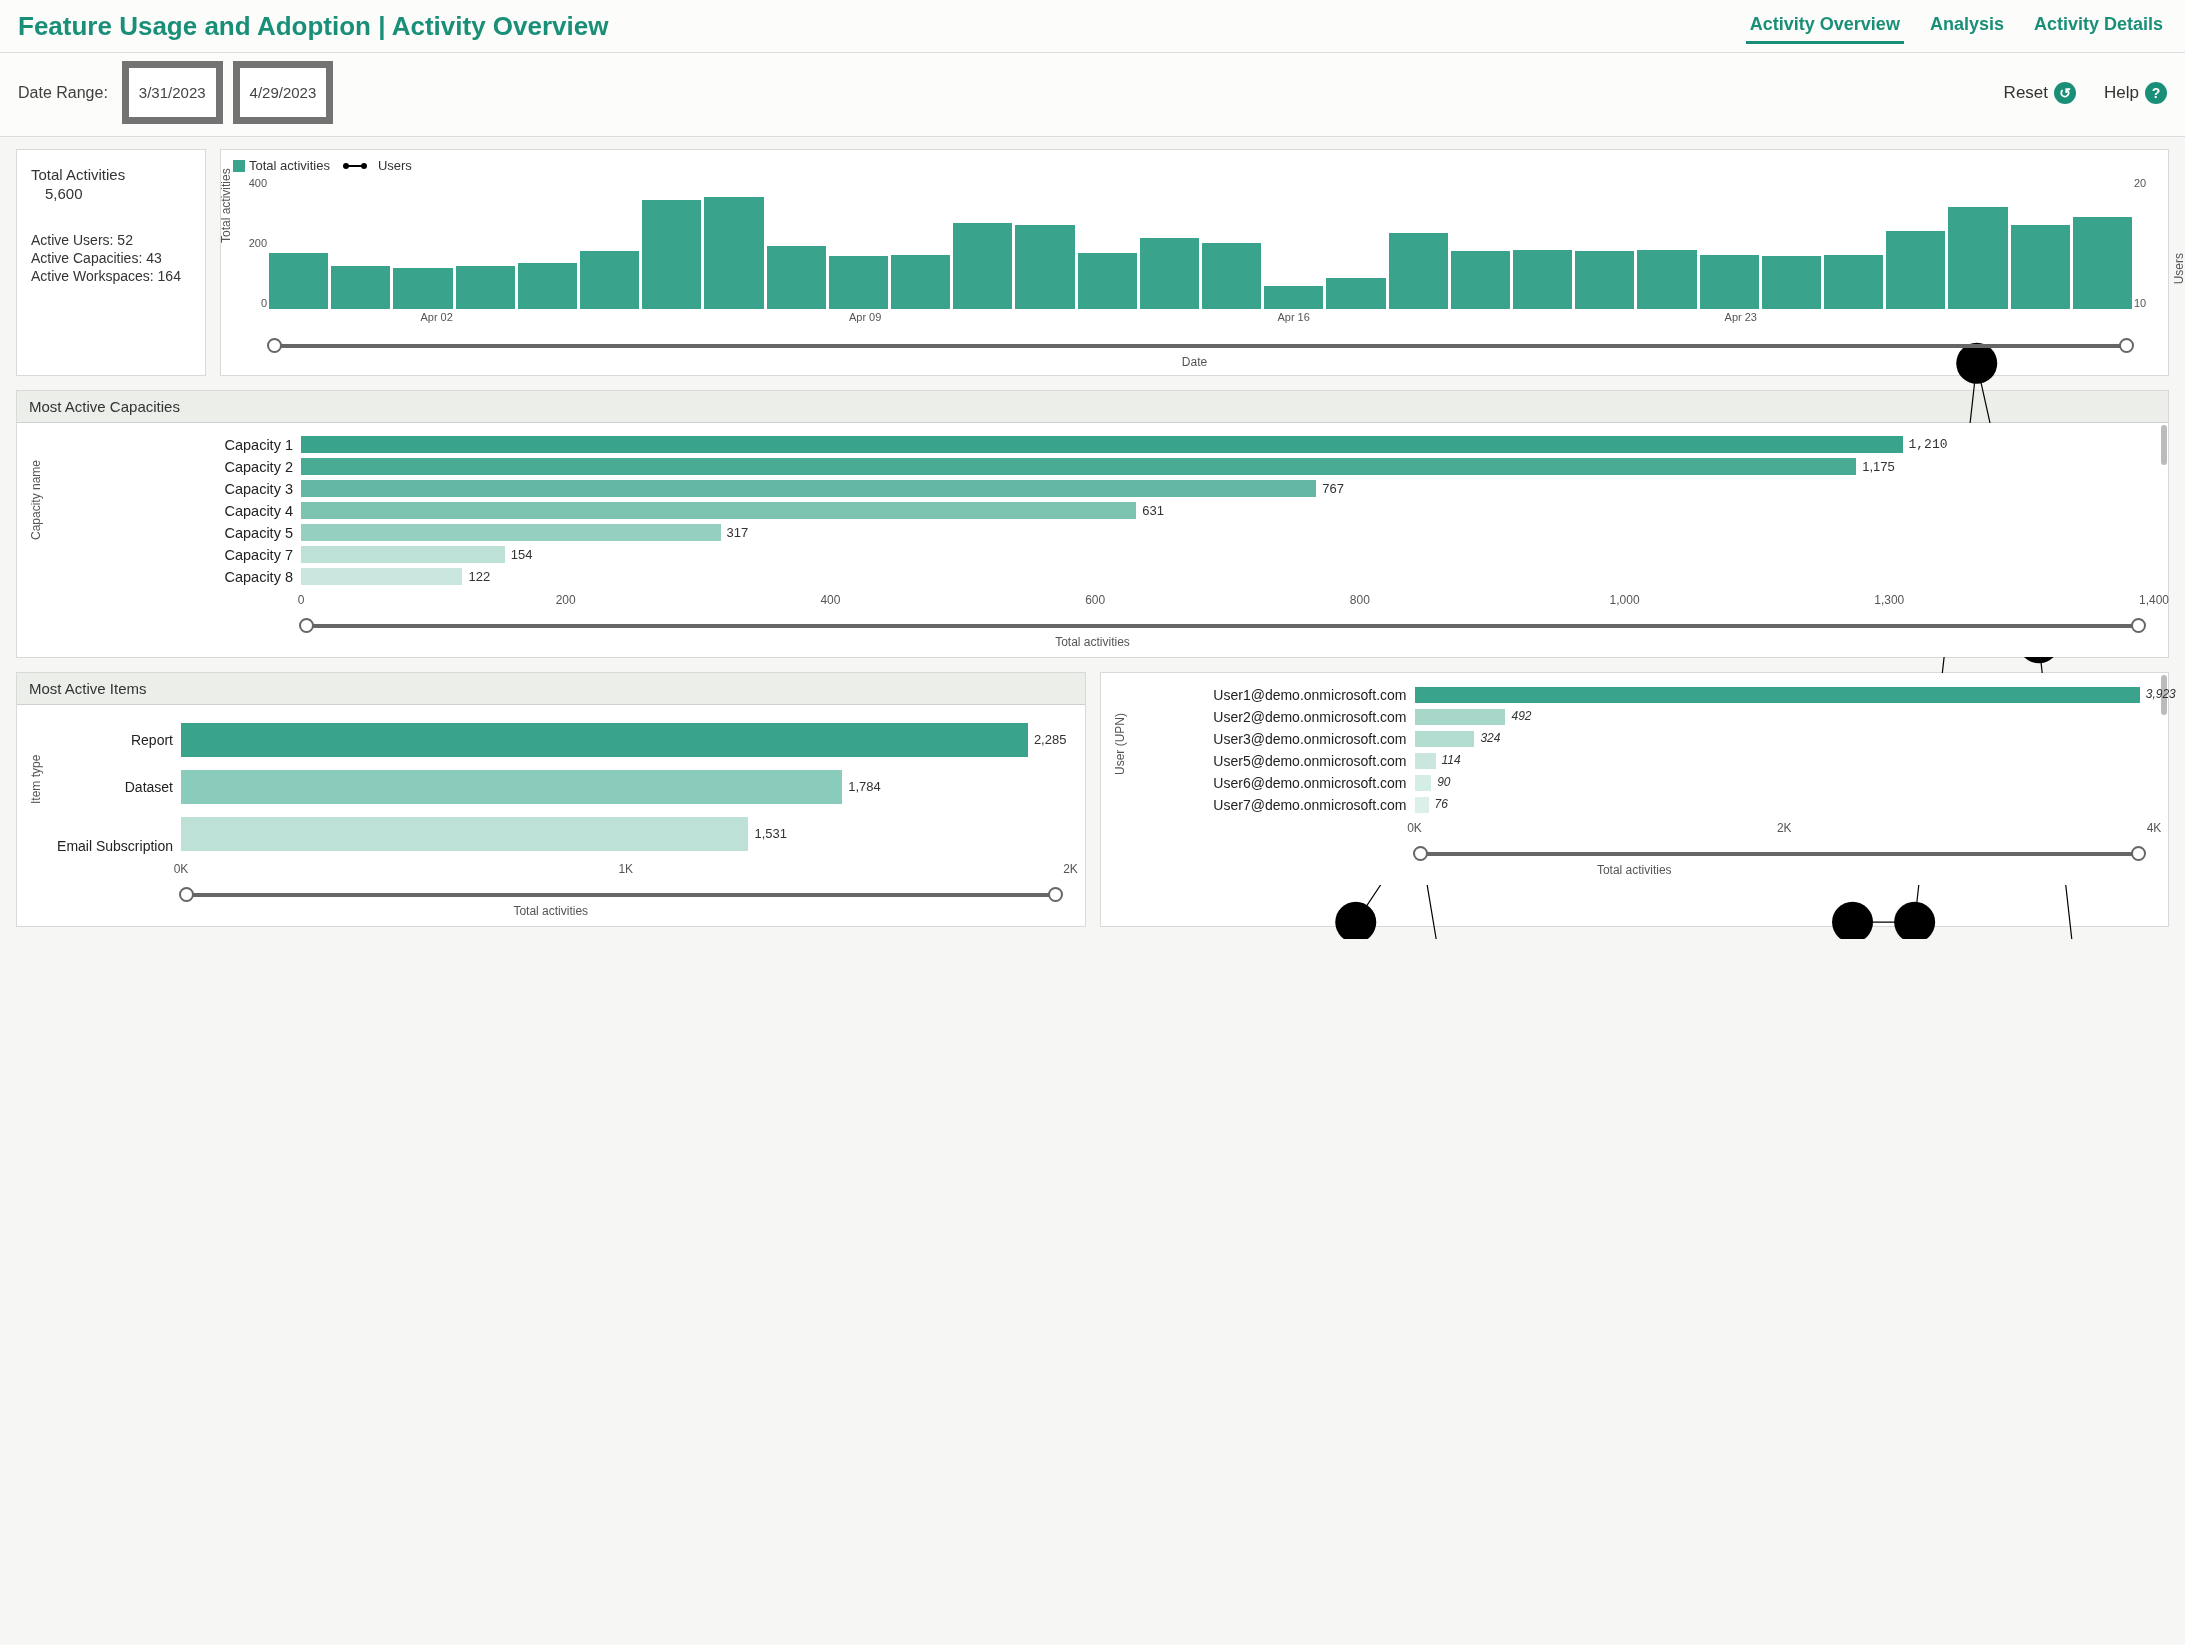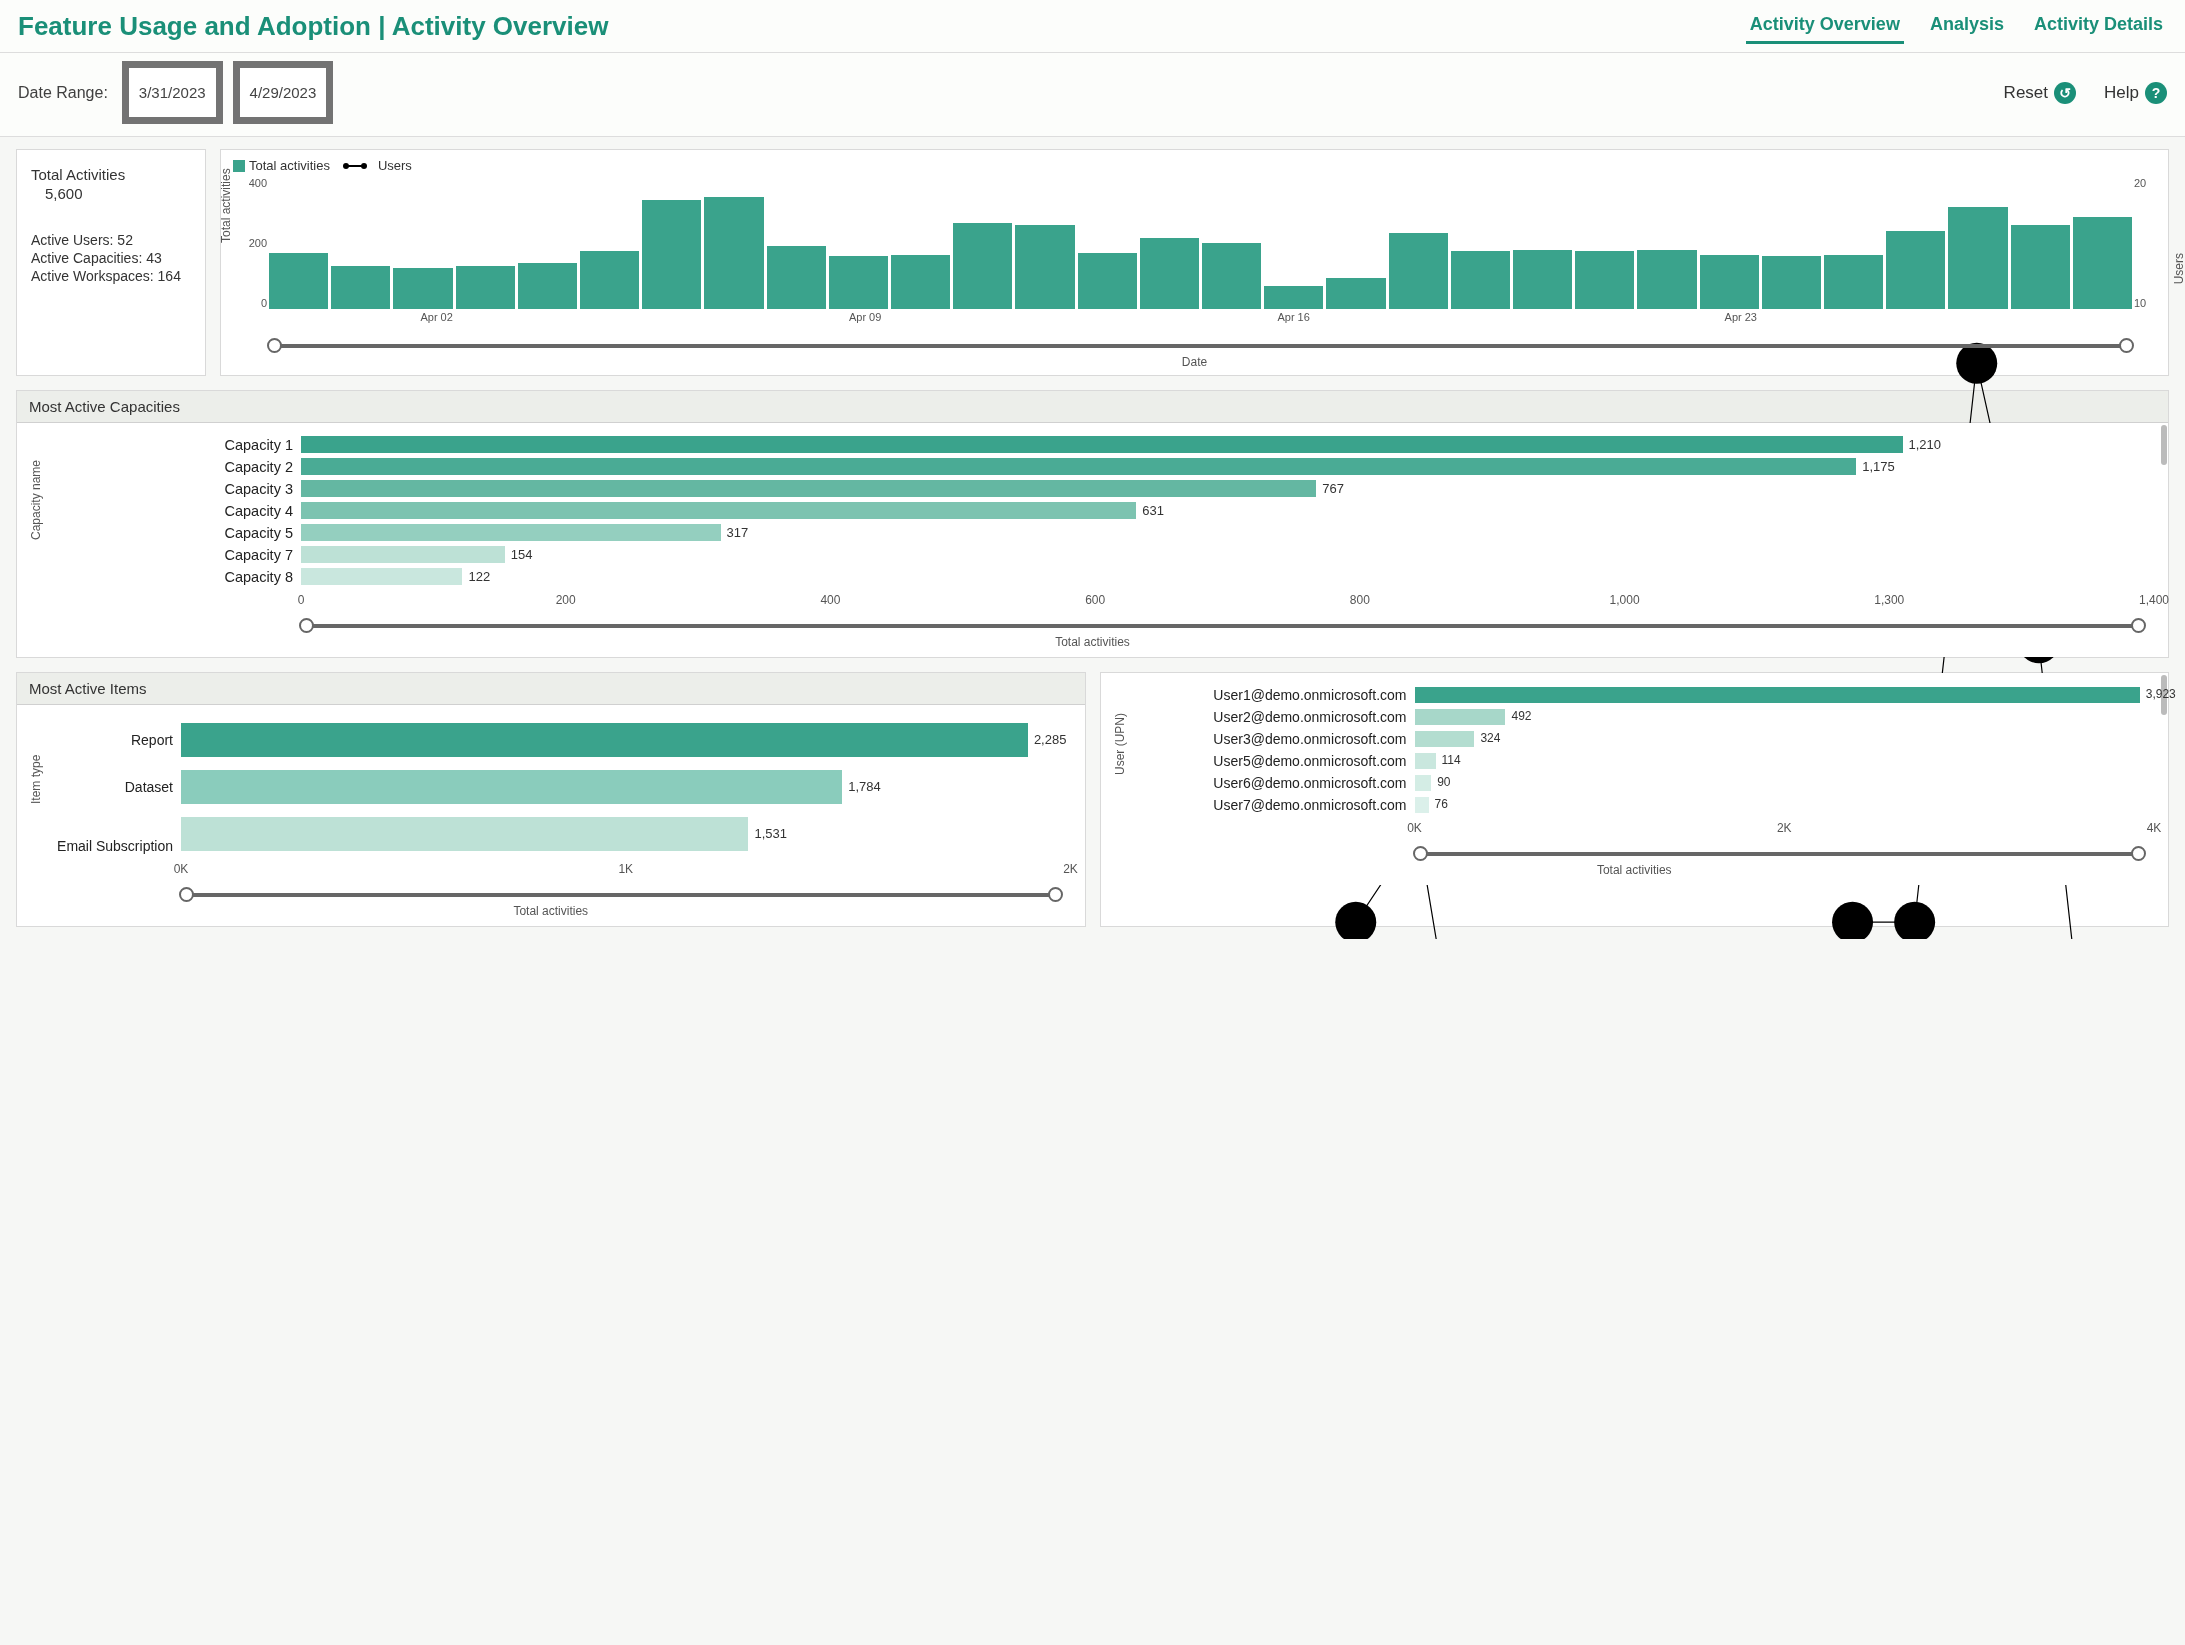--- a/index.html
+++ b/index.html
@@ -99,21 +99,21 @@
   .select-wrap { margin-left:auto; display:flex; align-items:center; gap:8px; font-size:13px; color:#666;}
   .select-box { border:1px solid #ccc; background:#fff; padding:3px 8px; width:200px; display:flex; justify-content:space-between; align-items:center; font-size:14px; color:#333;}
   .chev { font-size:12px; color:#666;}
 
   .items-chart .hbar-row { height:44px; margin: 3px 0;}
   .items-chart .hbar-track { height:34px;}
   .items-chart .hbar-val { line-height:34px;}
   .items-chart .hbar-label { width:140px; font-size:14px;}
 
   .users-chart .hbar-row { height:21px;}
-  .users-chart .hbar-track { height:16px;}
+  .users-chart .hbar-track { height:16px;font-style:italic;}
   .users-chart .hbar-val { line-height:15px; font-size:12px;}
   .users-chart .hbar-label { width:290px; font-size:14px;}
 </style>
 </head>
 <body>
 
 <div class="header">
   <div class="title">Feature Usage and Adoption | Activity Overview</div>
   <div class="tabs">
     <div class="tab active">Activity Overview</div>
@@ -256,21 +256,21 @@
       <span>Most Active Capacities</span>
     </div>
     <div class="section-body">
       <span class="v-axis-title">Capacity name</span>
       <div class="scroll-stub"></div>
       <div class="hbar-chart" id="cap-chart">
           <div class="hbar-row">
             <div class="hbar-label" style="width: 200px;">Capacity 1</div>
             <div class="hbar-track">
               <div class="hbar-fill" style="width: 86.4286%; background: rgb(58, 163, 140);"></div>
-              <div class="hbar-val" style="left: calc(86.4286% + 6px);">1,210</div>
+              <div class="hbar-val" style="left: calc(86.4286% + 6px); font-family: Liberation Mono, monospace;">1,210</div>
             </div>
           </div>
           <div class="hbar-row">
             <div class="hbar-label" style="width: 200px;">Capacity 2</div>
             <div class="hbar-track">
               <div class="hbar-fill" style="width: 83.9286%; background: rgb(74, 171, 149);"></div>
               <div class="hbar-val" style="left: calc(83.9286% + 6px);">1,175</div>
             </div>
           </div>
           <div class="hbar-row">

